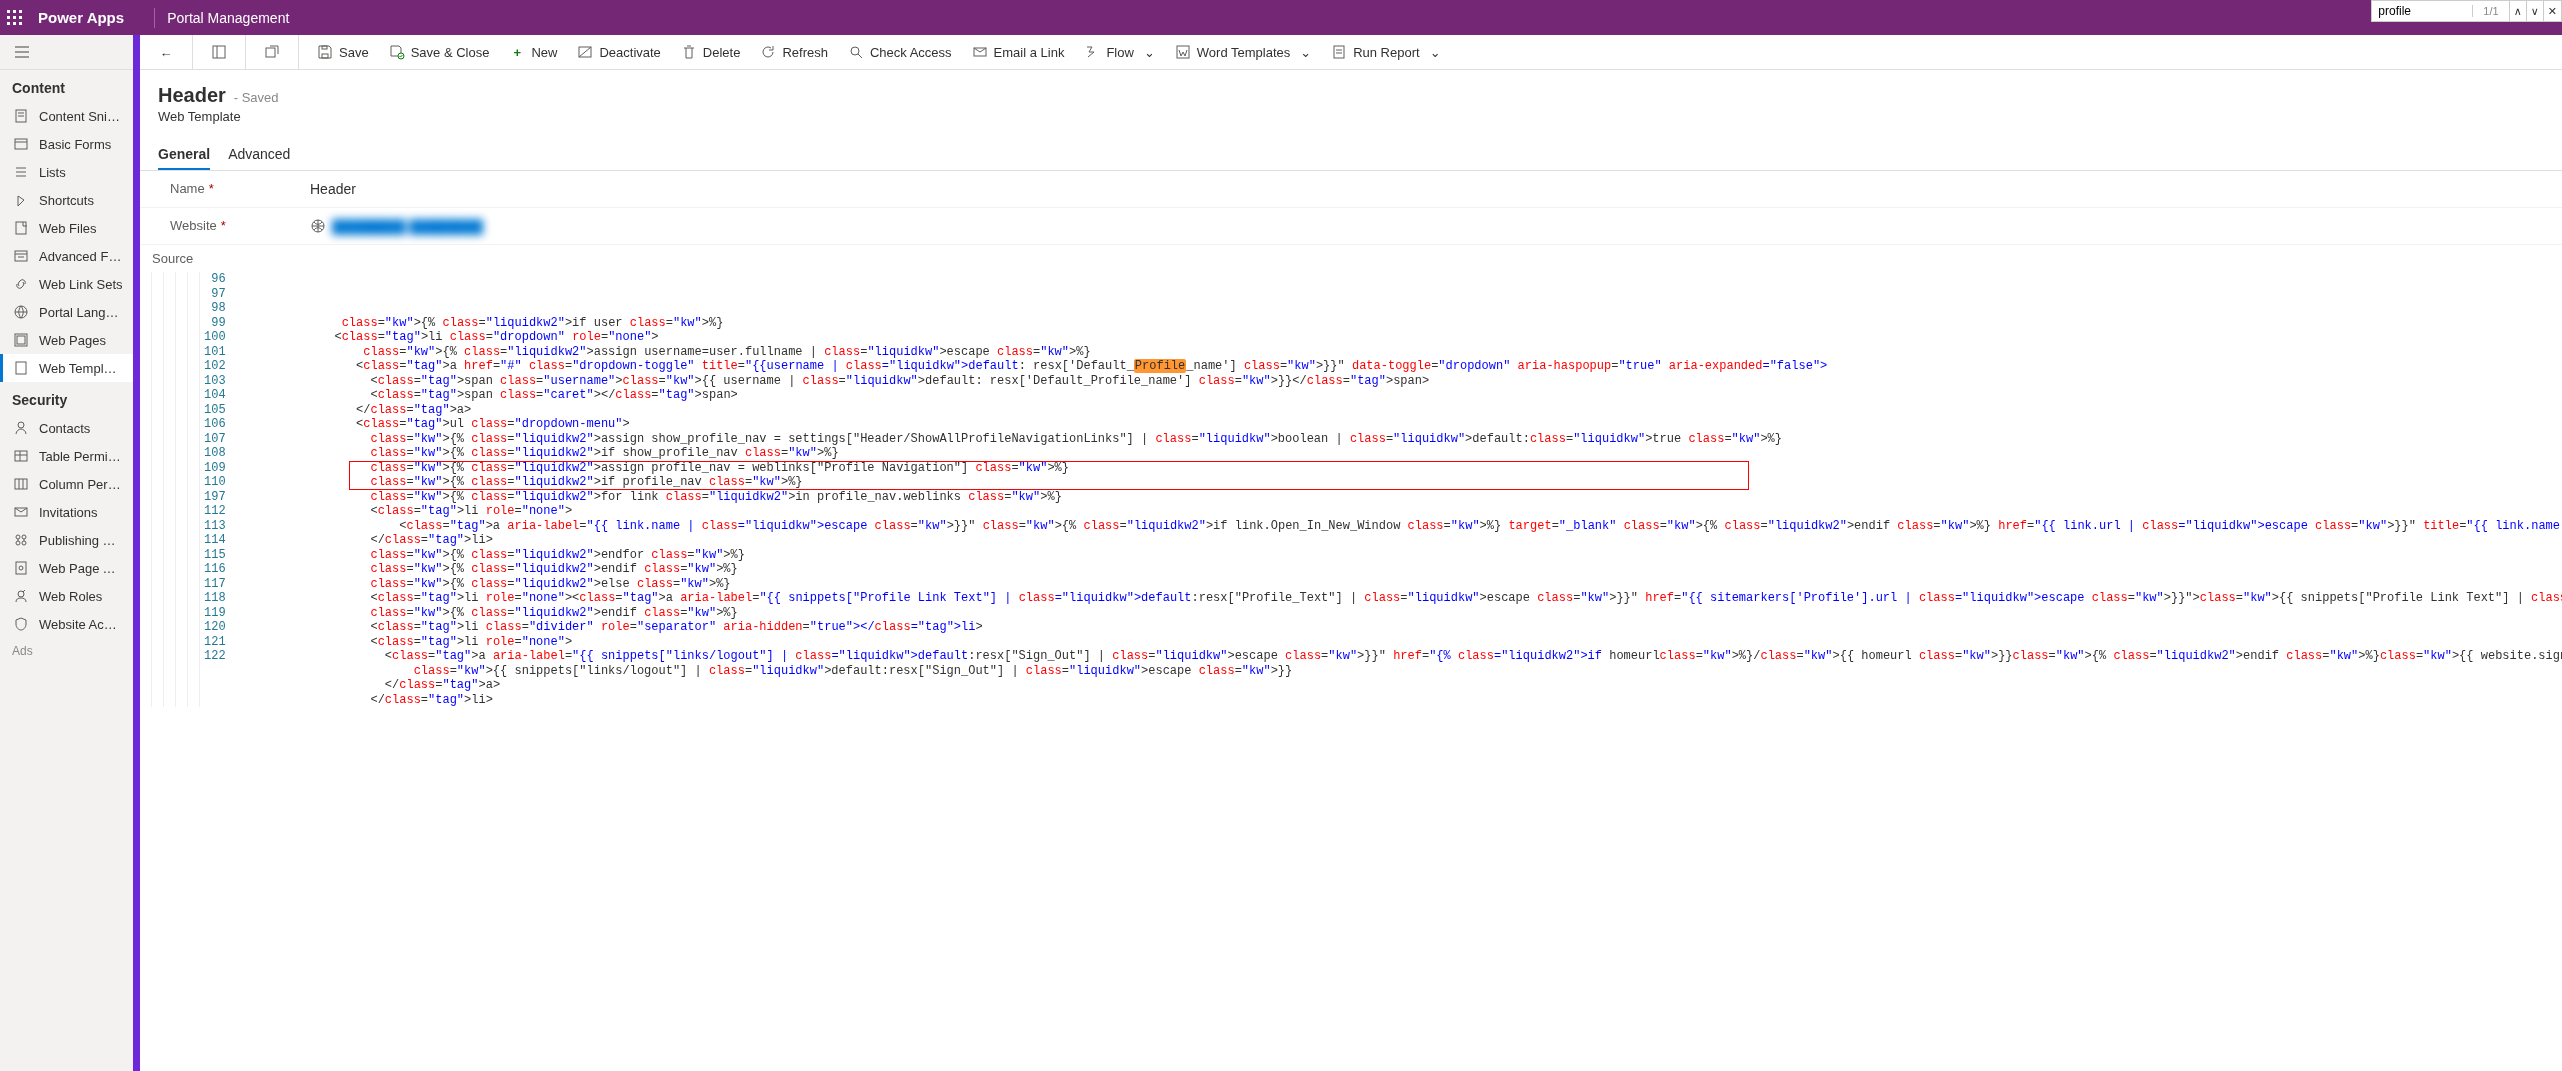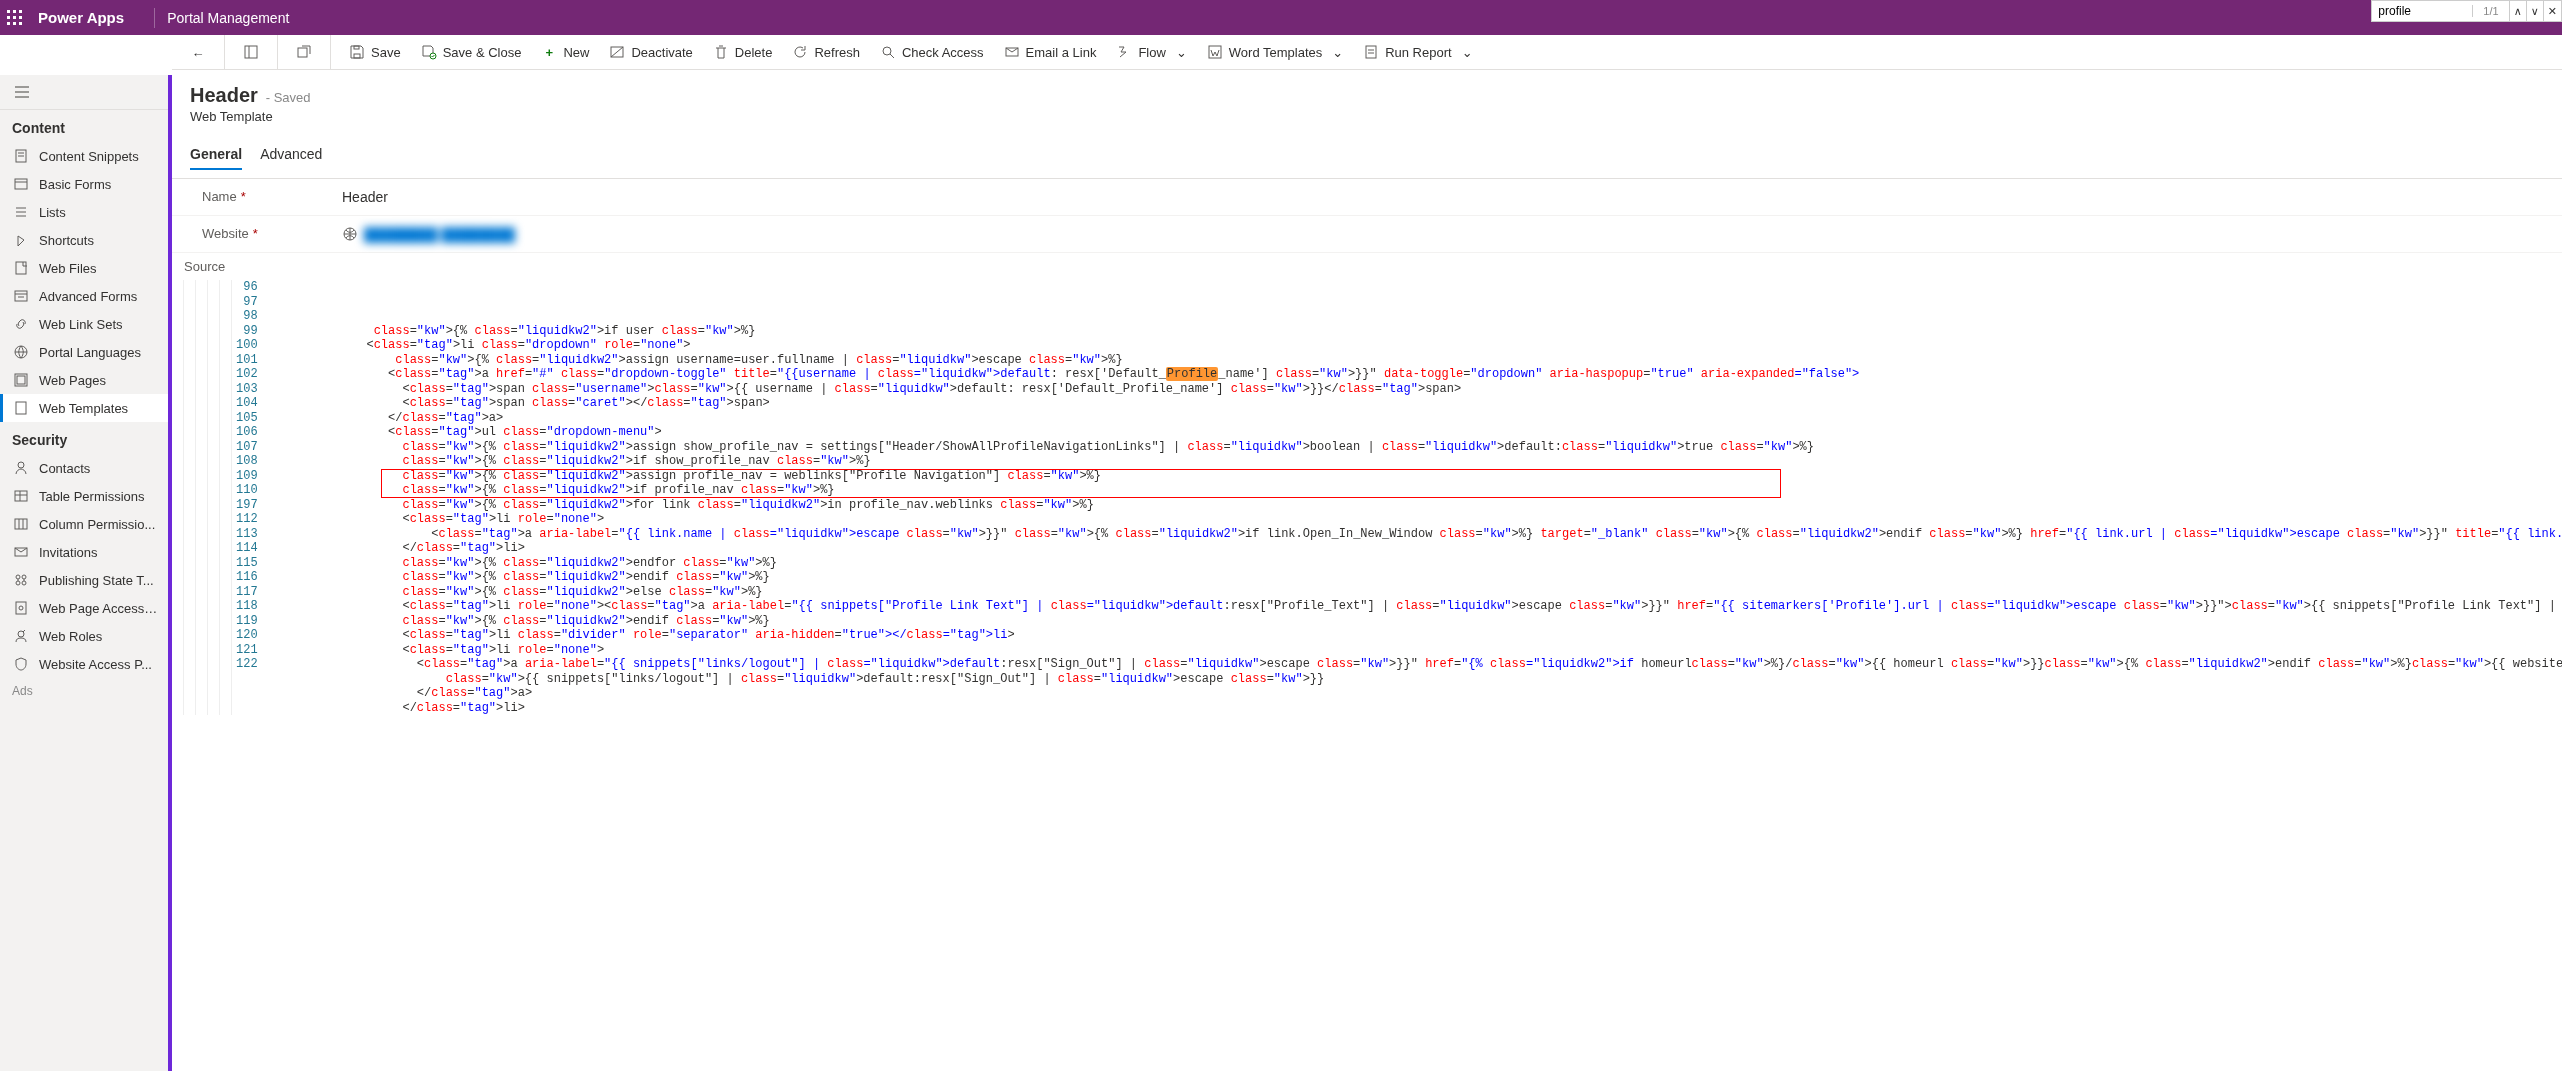--- a/index.html
+++ b/index.html
@@ -21,37 +21,37 @@
 .cmdbar { height: 35px; background: #fff; display: flex; align-items: center; border-bottom: 1px solid #e1dfdd; margin-left: 152px; }
 .cmdgroup { display: flex; align-items: center; padding: 0 8px; border-right: 1px solid #e1dfdd; height: 100%; }
 .cmdgroup.noborder { border-right: none; }
 .cmdbtn { display: flex; align-items: center; padding: 0 10px; font-size: 13px; cursor: pointer; gap:6px; height:100%; }
 .cmdbtn .chev { margin-left:4px; }
 .icon { width:16px; height:16px; display: inline-flex; align-items:center; justify-content:center; }
 .icon svg { width:16px; height:16px; }
 
 
 .layout { display: flex; height: calc(100vh - 35px); }
-.leftcol { width: 172px; background: #f3f2f1; border-right: 4px solid #6d28d9; display: flex; flex-direction: column; margin-top: 40px; }
+.leftcol { width: 140px; background: #f3f2f1; border-right: 7px solid #6d28d9; display: flex; flex-direction: column; }
 .hamburger { height: 35px; display:flex; align-items:center; padding-left: 14px; border-bottom: 1px solid #e1dfdd; }
 .leftnav { flex: 1; overflow-y: auto; font-size: 13px; padding-bottom: 10px; }
 .navheader { font-weight: 600; padding: 10px 12px 6px 12px; font-size: 14px; }
 .navitem { display: flex; align-items: center; padding: 6px 10px; gap: 10px; cursor: pointer; border-left: 3px solid transparent; }
 .navitem.active { background: #fff; border-left: 3px solid #0078d4; }
 .navicon { width: 16px; height:16px; display:flex; align-items:center; justify-content:center; color:#605e5c; }
 .navlabel { white-space: nowrap; overflow: hidden; text-overflow: ellipsis; flex:1; }
 .navads { font-size: 12px; color: #888; padding: 6px 12px; }
 
 
 .main { flex: 1; display: flex; flex-direction: column; overflow: hidden; }
 .pageheader { padding: 14px 18px 8px 18px; }
 .pageheader .title { font-size: 20px; font-weight: 600; display:inline; }
 .pageheader .status { font-size: 13px; color: #888; margin-left:4px; }
 .pageheader .subtitle { font-size: 13px; color: #333; margin-top: 2px; }
-.tabs { display: flex; gap: 18px; padding: 8px 18px 8px 18px; border-bottom: 1px solid #e1dfdd; }
+.tabs { display: flex; gap: 18px; padding: 8px 18px 0 18px; border-bottom: 1px solid #e1dfdd; }
 .tab { font-size: 14px; padding: 6px 0; cursor: pointer; border-bottom: 2px solid transparent; }
 .tab.active { border-bottom: 2px solid #0078d4; font-weight: 600; }
 
 .formarea { padding: 0; overflow-y: auto; flex:1; }
 .fieldrow { display: flex; align-items: flex-start; padding: 10px 30px; border-bottom: 1px solid #f3f2f1; }
 .fieldlabel { width: 120px; font-size: 13px; color: #605e5c; }
 .required { color: #a80000; margin-left: 4px; }
 .fieldvalue { margin-left: 20px; display:flex; align-items:center; gap:6px; }
 .blurred { filter: blur(4px); color: #0078d4; font-size:13px; }
 .globeicon { width:16px; height:16px; }

